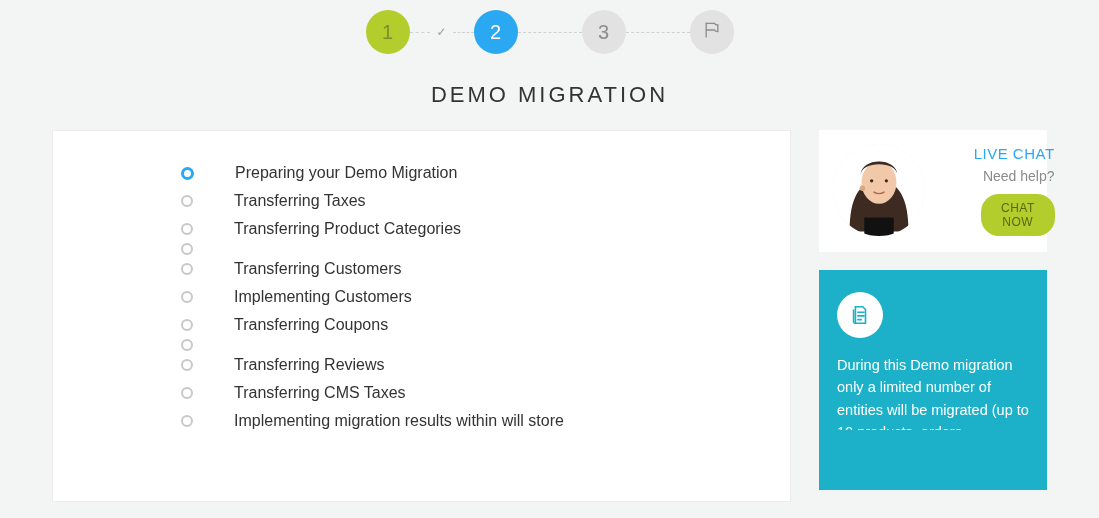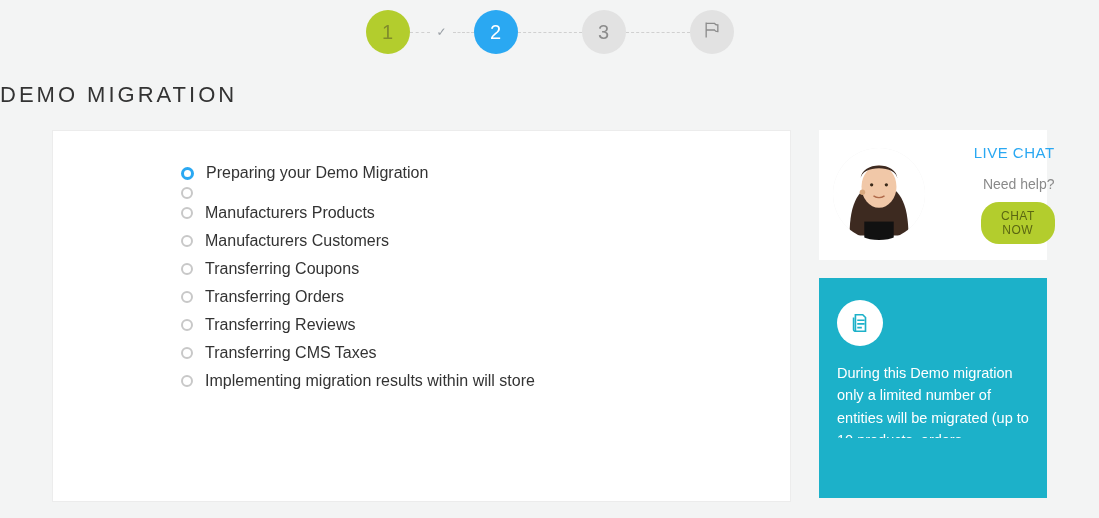--- a/index.html
+++ b/index.html
@@ -47,21 +47,21 @@
     border-top: 1px dashed #d0d0d0;
     height: 0;
   }
   .connector .tick {
     margin: 0 6px;
     color: #9aa0a6;
     font-size: 12px;
   }
 
   h1.page-title {
-    text-align: left;
+    text-align: center;
     font-weight: 400;
     letter-spacing: 3px;
     font-size: 22px;
     margin: 28px 0 22px;
     color: #333;
   }
 
   
   .content {
     display: flex;
@@ -80,21 +80,21 @@
   }
   .progress-list { list-style: none; margin: 0; padding: 0; }
   .progress-list li {
     display: flex;
     align-items: center;
     gap: 12px;
     font-size: 16px;
     color: #333;
     line-height: 28px;
   }
-  .progress-list li .label { color: #333; }
+  .progress-list li .label { color: #333; margin-left: 29px; }
   .progress-list li.pending .label { color: #333; } 
   .circle {
     width: 12px; height: 12px;
     border-radius: 50%;
     border: 2px solid #c8c8c8;
     flex: 0 0 auto;
     background: #fff;
   }
   li.active .circle {
     border: 3px solid #2aa8f2;
@@ -113,21 +113,21 @@
   }
   .avatar {
     width: 92px; height: 92px;
     border-radius: 50%;
     flex: 0 0 auto;
     overflow: hidden;
     background: #eee;
   }
   .avatar svg { width: 100%; height: 100%; display:block; }
   .chat-text { flex: 1; text-align: right; }
-  .chat-title { color: #2aa8f2; font-size: 15px; letter-spacing: 0.5px; margin-bottom: 15px; }
+  .chat-title { color: #2aa8f2; font-size: 15px; letter-spacing: 0.5px; margin-bottom: 6px; }
   .chat-sub { color: #8a8a8a; font-size: 14px; margin-bottom: 10px; }
   .chat-btn {
     display: inline-block;
     background: #b3cd2d;
     color: #5a6612;
     font-size: 12px;
     letter-spacing: 0.5px;
     padding: 7px 20px;
     border: 0;
     border-radius: 18px;
@@ -203,36 +203,43 @@
 <div class="content">
 
   <div class="panel">
     <ul class="progress-list">
       <li class="active">
         <span class="circle"></span>
         <span class="label">Preparing your Demo Migration</span>
       </li>
       <li class="pending">
         <span class="circle"></span>
-      </li>
-      <li class="pending">
-        <span class="circle"></span>
-        <span class="label">Manufacturers Products</span>
-      </li>
-      <li class="pending">
-        <span class="circle"></span>
-        <span class="label">Manufacturers Customers</span>
+        <span class="label">Transferring Taxes</span>
+      </li>
+      <li class="pending">
+        <span class="circle"></span>
+        <span class="label">Transferring Product Categories</span>
+      </li>
+      <li class="pending">
+        <span class="circle"></span>
+      </li>
+      <li class="pending">
+        <span class="circle"></span>
+        <span class="label">Transferring Customers</span>
+      </li>
+      <li class="pending">
+        <span class="circle"></span>
+        <span class="label">Implementing Customers</span>
       </li>
       <li class="pending">
         <span class="circle"></span>
         <span class="label">Transferring Coupons</span>
       </li>
       <li class="pending">
         <span class="circle"></span>
-        <span class="label">Transferring Orders</span>
       </li>
       <li class="pending">
         <span class="circle"></span>
         <span class="label">Transferring Reviews</span>
       </li>
       <li class="pending">
         <span class="circle"></span>
         <span class="label">Transferring CMS Taxes</span>
       </li>
       <li class="pending">

